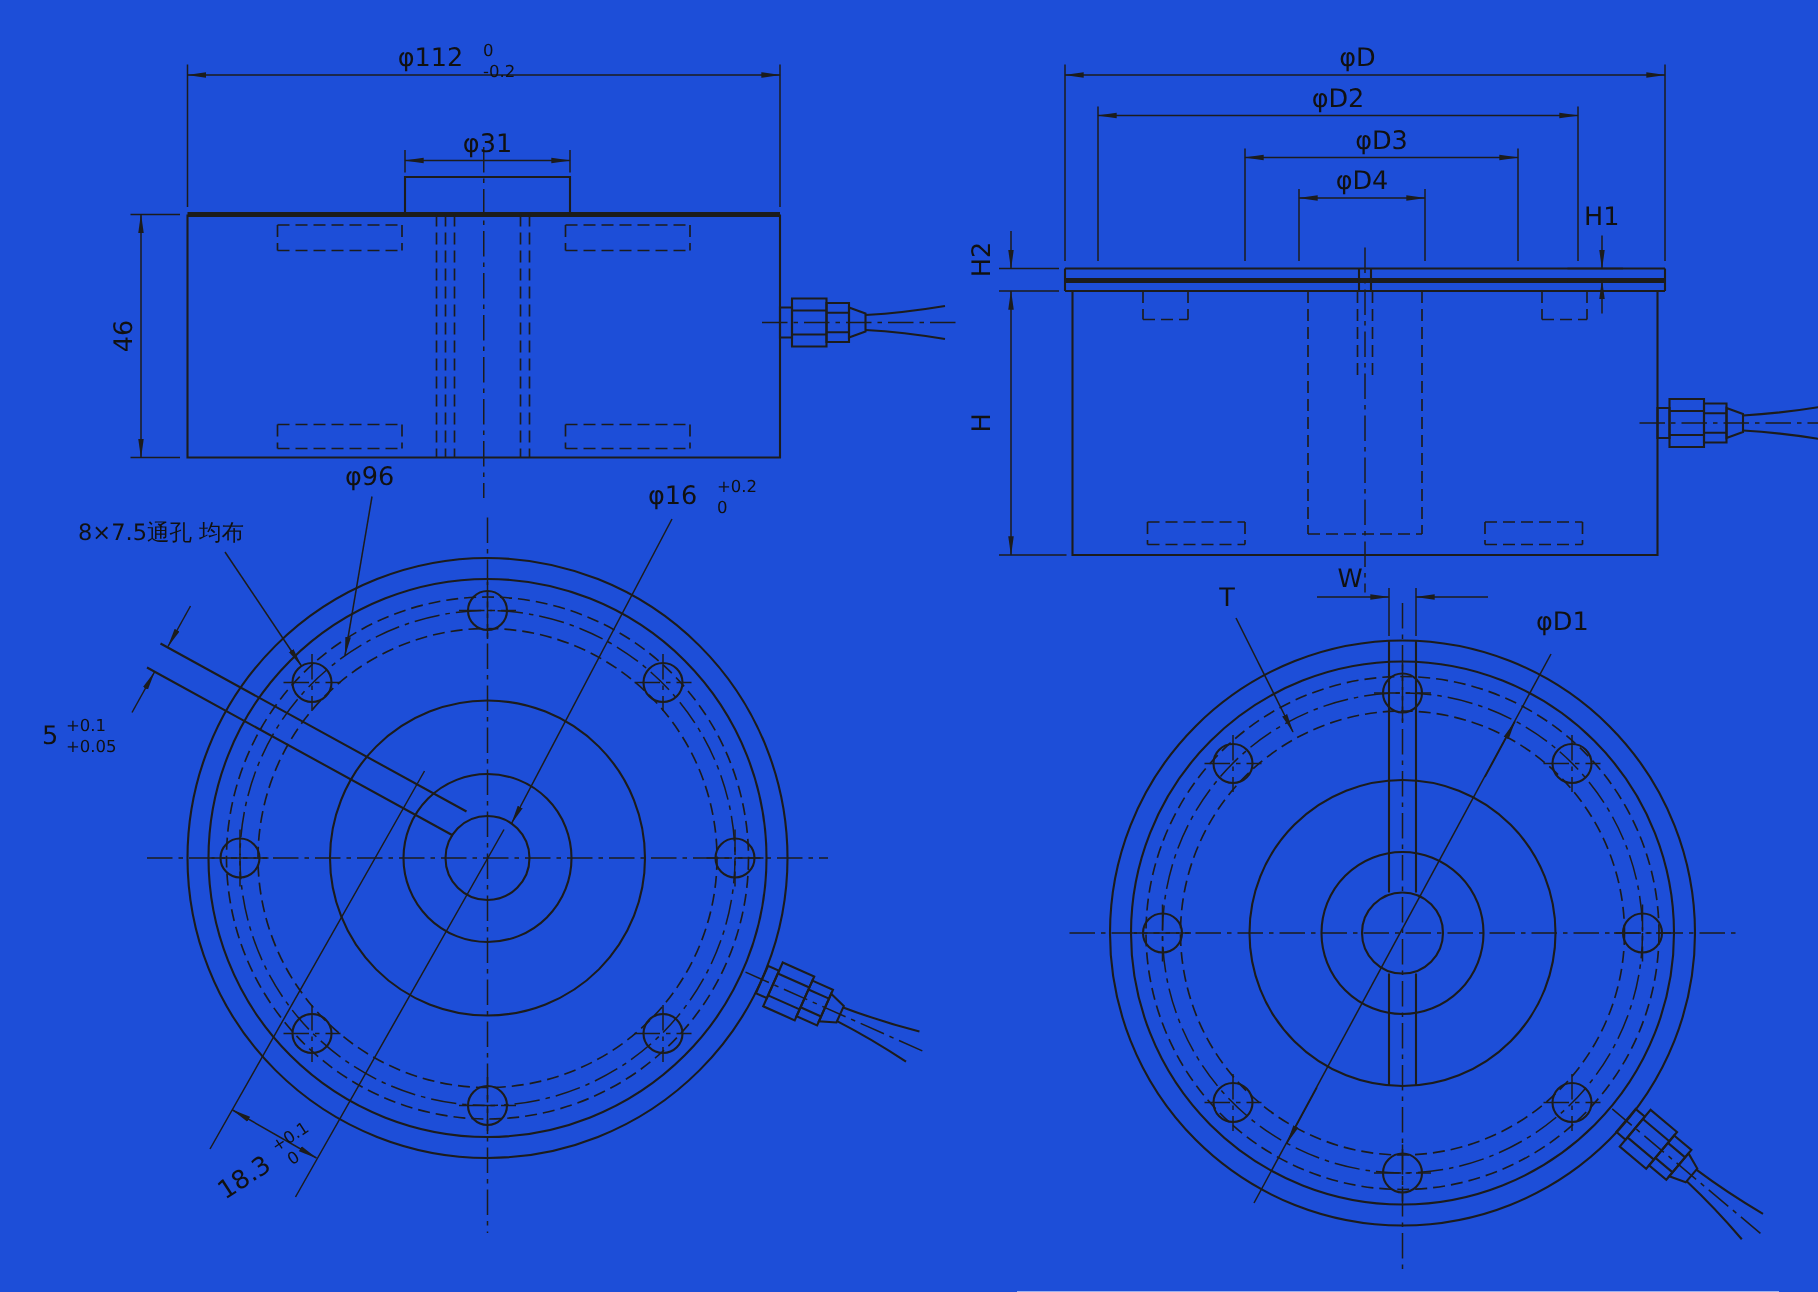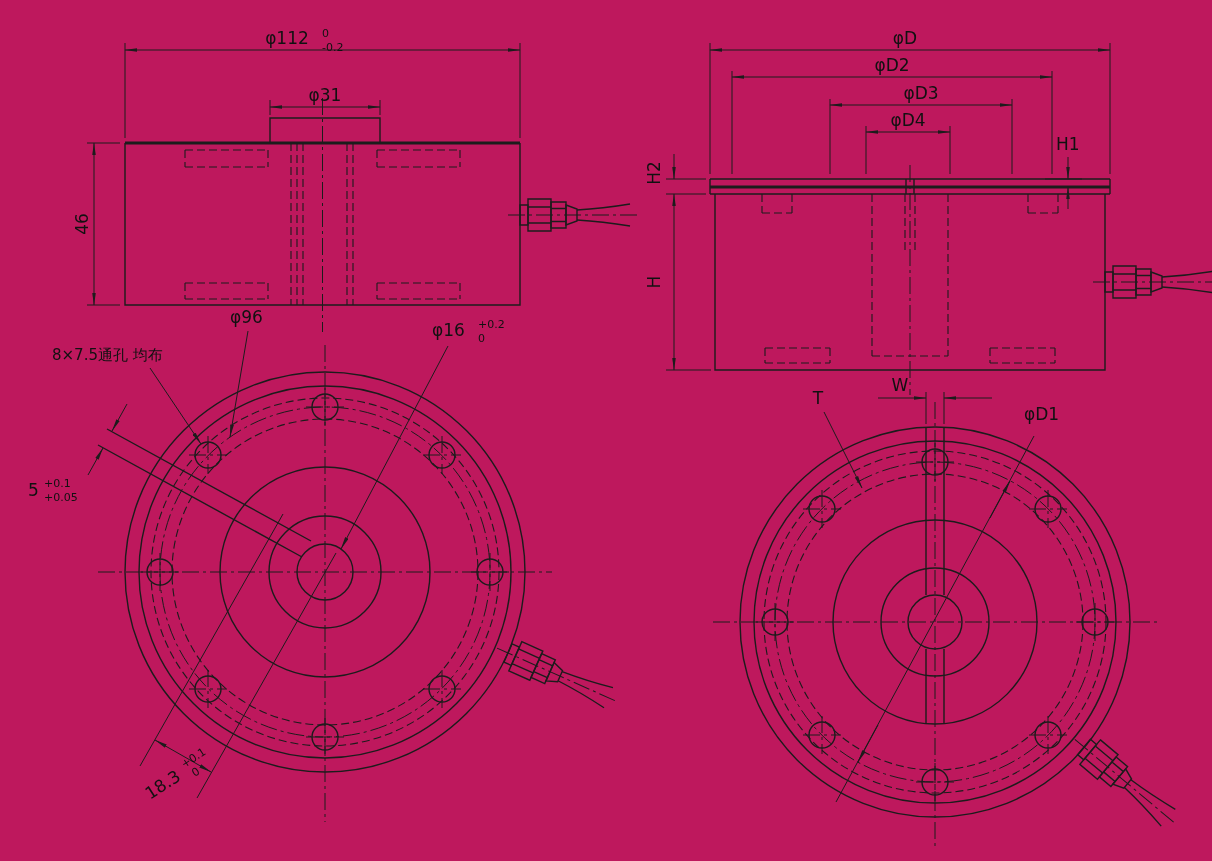--- a/index.html
+++ b/index.html
@@ -1,16 +1,16 @@
 <!DOCTYPE html>
 <html><head>
 <meta charset="utf-8">
 <style>
   html,body{margin:0;padding:0;background:#fff}
-  .sheet{position:relative;width:1212px;height:861px;background:#be185d;overflow:hidden}
+  .sheet{position:relative;width:1212px;height:861px;background:#1d4ed8;overflow:hidden}
   svg{display:block}
   .s{fill:none;stroke:#1c1c1c;stroke-width:1.4}
   .th{stroke-width:3.2}
   .h{fill:none;stroke:#1c1c1c;stroke-width:1.1;stroke-dasharray:8 4}
   .c{fill:none;stroke:#1c1c1c;stroke-width:1;stroke-dasharray:17 4 3 4}
   .d{fill:none;stroke:#1c1c1c;stroke-width:1}
   text{font-family:"DejaVu Sans","Liberation Sans",sans-serif;fill:#111;font-size:17px}
   .tol{font-size:11px}
   .note{font-size:15px}
 </style>

